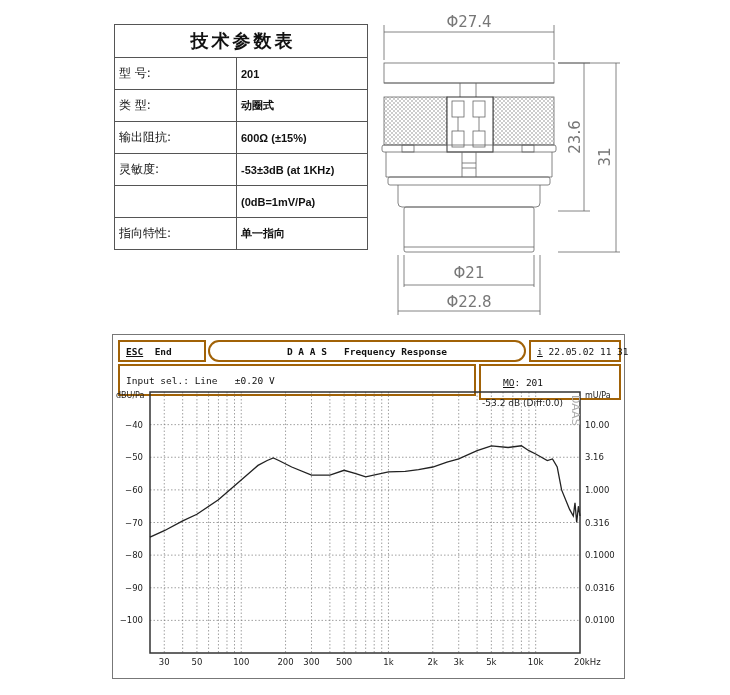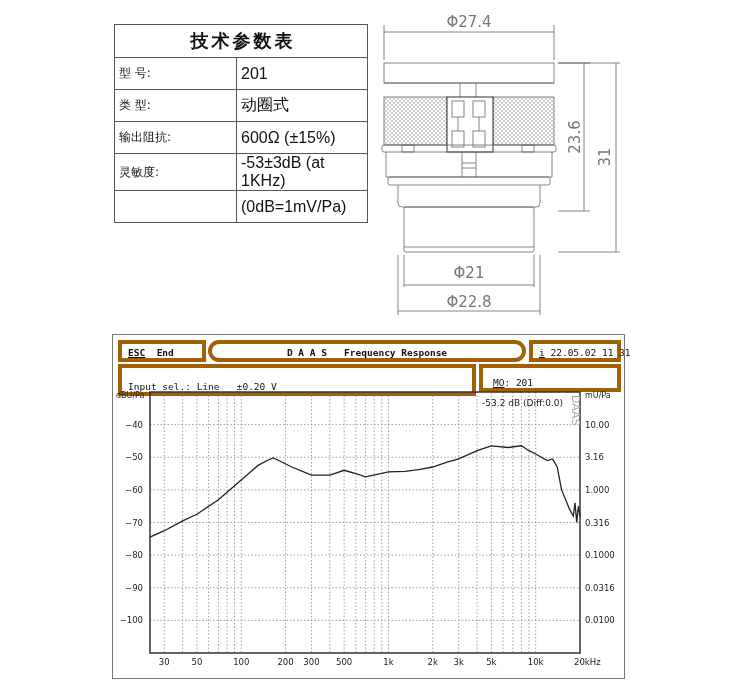--- a/index.html
+++ b/index.html
@@ -3,27 +3,27 @@
 <meta charset="utf-8">
 <style>
   * { box-sizing: border-box; margin: 0; padding: 0; }
   body { width: 730px; height: 695px; background: #ffffff; position: relative; overflow: hidden;
          font-family: "DejaVu Sans", sans-serif; color: #111; }
   
   .spec { position: absolute; left: 114px; top: 24px; width: 254px; border-collapse: collapse; }
   .spec td { border: 1px solid #555; height: 32px; font-size: 12.5px; padding-left: 4px; vertical-align: middle; }
   .spec .title { text-align: center; font-weight: bold; font-size: 18px; letter-spacing: 3px; height: 33px; }
   .spec td.label { width: 122px; font-weight: normal; font-size: 12px; }
-  .spec td.val { font-family: "Liberation Sans", sans-serif; font-size: 16px; }
+  .spec td.val { font-family: "Liberation Sans", sans-serif; font-size: 11px; font-weight: bold; }
   
   .drawing { position: absolute; left: 380px; top: 5px; width: 260px; height: 320px; }
   
   .panel { position: absolute; left: 112px; top: 334px; width: 513px; height: 345px; border: 1px solid #777; background: #fff; }
-  .box { position: absolute; border: 4px solid #a16207; background: #fff; font-family: "DejaVu Sans Mono", monospace;
-         font-size: 9.5px; display: flex; align-items: flex-end; white-space: pre; }
+  .box { position: absolute; border: 2px solid #a16207; background: #fff; font-family: "DejaVu Sans Mono", monospace;
+         font-size: 9.5px; display: flex; align-items: center; white-space: pre; }
   .u { text-decoration: underline; }
   svg text { font-family: "DejaVu Sans", sans-serif; }
 </style>
 </head>
 <body>
 
 <table class="spec">
   <tbody>
       <tr>
         <td class="title" colspan="2">技术参数表</td>
@@ -40,20 +40,24 @@
         <td class="label">输出阻抗:</td>
         <td class="val">600Ω  (±15%)</td>
       </tr>
   <tr>
         <td class="label">灵敏度:</td>
         <td class="val">-53±3dB  (at 1KHz)</td>
       </tr>
   <tr>
         <td class="label"></td>
         <td class="val">(0dB=1mV/Pa)</td>
+      </tr>
+  <tr>
+        <td class="label">指向特性:</td>
+        <td class="val">单一指向</td>
       </tr>
 </tbody>
   </table>
 
 <svg class="drawing" viewBox="0 0 260 320" width="260" height="320">
   <defs>
     <pattern id="hatch" width="4" height="4" patternUnits="userSpaceOnUse">
       <path d="M0,4 L4,0 M0,0 L4,4" stroke="#999" stroke-width="0.5"></path>
     </pattern>
   </defs>
@@ -121,21 +125,21 @@
   </div>
   <div class="box" style="left:95px;top:5px;width:318px;height:22px;justify-content:center;font-weight:bold;border-radius:11px;">
     <span>D A A S   Frequency Response</span>
   </div>
   <div class="box" style="left:416px;top:5px;width:92px;height:22px;padding-left:6px;">
     <span class="u">i</span><span> </span><span>22.05.02 11 31</span>
   </div>
   <div class="box" style="left:5px;top:29px;width:358px;height:32px;padding-left:6px;">
     <span>Input sel.: Line</span><span>   </span><span>±0.20 V</span>
   </div>
-  <div class="box" style="left:366px;top:29px;width:142px;height:28px;padding-left:10px;">
+  <div class="box" style="left:366px;top:29px;width:142px;height:36px;padding-left:22px;">
     <span class="u">MO</span><span>: 201</span>
   </div>
 </div>
 
 <svg id="fr-chart" style="position:absolute;left:0;top:0;" width="730" height="695" viewBox="0 0 730 695">
   <g id="grid">
       <line x1="164.26699466958564" x2="164.26699466958564" y1="392" y2="653" stroke="#777" stroke-width="0.7" stroke-dasharray="1.5 2"></line>
       <line x1="182.66034984401117" x2="182.66034984401117" y1="392" y2="653" stroke="#777" stroke-width="0.7" stroke-dasharray="1.5 2"></line>
       <line x1="196.92734451359675" x2="196.92734451359675" y1="392" y2="653" stroke="#777" stroke-width="0.7" stroke-dasharray="1.5 2"></line>
       <line x1="208.58432793798966" x2="208.58432793798966" y1="392" y2="653" stroke="#777" stroke-width="0.7" stroke-dasharray="1.5 2"></line>

